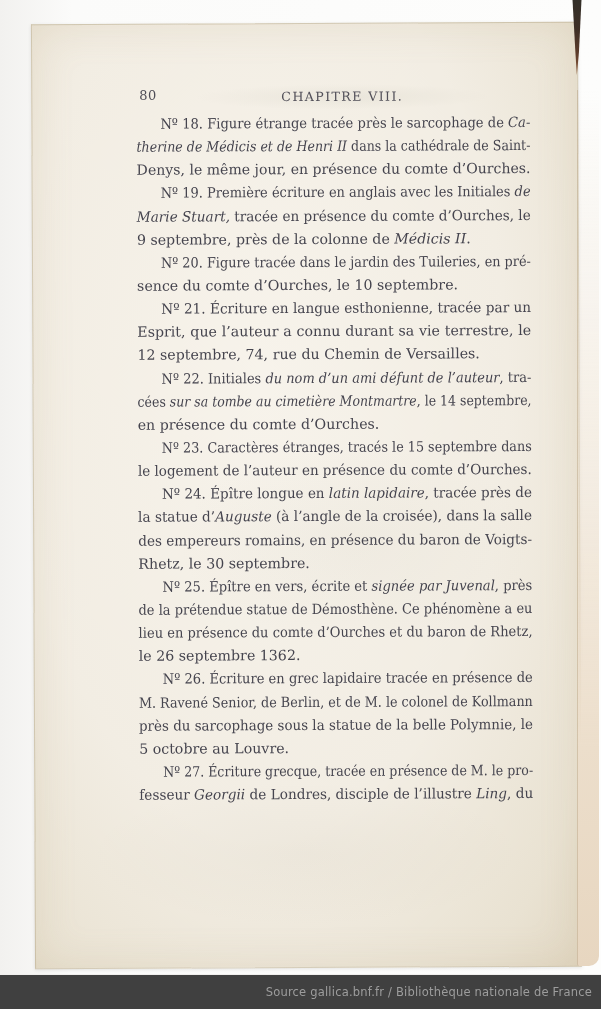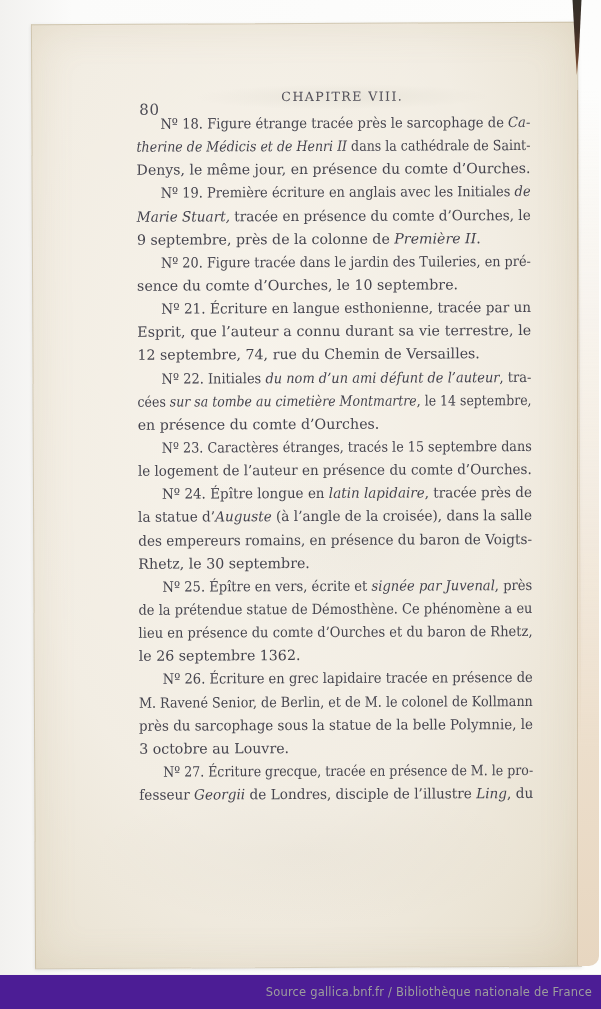--- a/index.html
+++ b/index.html
@@ -35,35 +35,35 @@
 
   
   .bookmark{
     position:absolute;left:569px;top:0;width:16px;height:75px;
     clip-path:polygon(22% 0, 78% 0, 62% 70%, 49% 100%, 40% 70%);
     background:linear-gradient(to bottom,#343029 0%, #3f2f26 40%, #5e3d2b 72%, #8a5738 100%);
   }
 
   
   .header{position:absolute;left:104px;top:62px;width:394px;height:22px;color:#4e4d56;}
-  .page-number{position:absolute;left:3px;top:14px;font-size:15px;letter-spacing:0.5px;}
+  .page-number{position:absolute;left:3px;top:1px;font-size:13px;letter-spacing:0.5px;}
   .running-title{position:absolute;left:0;top:3px;width:100%;text-align:center;text-indent:18px;
     font-size:12.6px;letter-spacing:1.4px;color:#514f58;}
 
   
   .text{position:absolute;left:104px;top:88px;width:394px;color:#45444e;}
   .paragraph{margin:0;padding:0;}
   .line{height:23.15px;line-height:23.15px;font-size:14.2px;white-space:nowrap;overflow:visible;}
   .ln{display:inline-block;white-space:nowrap;transform-origin:0 62%;}
   .first .ln{margin-left:24px;}
   .it{font-style:italic;}
 
   
   .footer{
-    position:absolute;left:0;bottom:0;width:601px;height:35px;background:#4c1d95;
+    position:absolute;left:0;bottom:0;width:601px;height:35px;background:#404040;
     display:flex;align-items:center;justify-content:flex-end;box-sizing:border-box;padding-right:9px;
     border-top:1px solid #f0efed;
   }
   .footer-text{font-family:"DejaVu Sans", sans-serif;font-size:11.5px;color:#9d9d9d;letter-spacing:0.2px;}
 </style>
 </head>
 <body>
 
 <div class="stage">
 
@@ -79,21 +79,21 @@
 
     <div class="text">
         <div class="paragraph">
           <div class="line first"><span class="ln" style="transform: scaleX(0.922757);"><span>Nº 18. Figure étrange tracée près le sarcophage de </span><span class="it">Ca-</span></span></div>
           <div class="line"><span class="ln" style="transform: scaleX(0.88882);"><span class="it">therine de Médicis et de Henri II</span><span> dans la cathédrale de Saint-</span></span></div>
           <div class="line lastline"><span class="ln" style="transform: scaleX(0.992552);"><span>Denys, le même jour, en présence du comte d’Ourches.</span></span></div>
         </div>
         <div class="paragraph">
           <div class="line first"><span class="ln" style="transform: scaleX(0.915763);"><span>Nº 19. Première écriture en anglais avec les Initiales </span><span class="it">de</span></span></div>
           <div class="line"><span class="ln" style="transform: scaleX(0.958302);"><span class="it">Marie Stuart,</span><span> tracée en présence du comte d’Ourches, le</span></span></div>
-          <div class="line lastline"><span class="ln"><span>9 septembre, près de la colonne de </span><span class="it">Première II</span><span>.</span></span></div>
+          <div class="line lastline"><span class="ln"><span>9 septembre, près de la colonne de </span><span class="it">Médicis II</span><span>.</span></span></div>
         </div>
         <div class="paragraph">
           <div class="line first"><span class="ln" style="transform: scaleX(0.905711);"><span>Nº 20. Figure tracée dans le jardin des Tuileries, en pré-</span></span></div>
           <div class="line lastline"><span class="ln"><span>sence du comte d’Ourches, le 10 septembre.</span></span></div>
         </div>
         <div class="paragraph">
           <div class="line first"><span class="ln" style="transform: scaleX(0.96271);"><span>Nº 21. Écriture en langue esthonienne, tracée par un</span></span></div>
           <div class="line"><span class="ln" style="word-spacing: 0.308634px;"><span>Esprit, que l’auteur a connu durant sa vie terrestre, le</span></span></div>
           <div class="line lastline"><span class="ln"><span>12 septembre, 74, rue du Chemin de Versailles.</span></span></div>
         </div>
@@ -115,21 +115,21 @@
         <div class="paragraph">
           <div class="line first"><span class="ln" style="transform: scaleX(0.923477);"><span>Nº 25. Épître en vers, écrite et </span><span class="it">signée par Juvenal</span><span>, près</span></span></div>
           <div class="line"><span class="ln" style="transform: scaleX(0.914843);"><span>de la prétendue statue de Démosthène. Ce phénomène a eu</span></span></div>
           <div class="line"><span class="ln" style="transform: scaleX(0.919245);"><span>lieu en présence du comte d’Ourches et du baron de Rhetz,</span></span></div>
           <div class="line lastline"><span class="ln"><span>le 26 septembre 1362.</span></span></div>
         </div>
         <div class="paragraph">
           <div class="line first"><span class="ln" style="transform: scaleX(0.921106);"><span>Nº 26. Écriture en grec lapidaire tracée en présence de</span></span></div>
           <div class="line"><span class="ln" style="transform: scaleX(0.898095);"><span>M. Ravené Senior, de Berlin, et de M. le colonel de Kollmann</span></span></div>
           <div class="line"><span class="ln" style="transform: scaleX(0.946006);"><span>près du sarcophage sous la statue de la belle Polymnie, le</span></span></div>
-          <div class="line lastline"><span class="ln"><span>3 octobre au Louvre.</span></span></div>
+          <div class="line lastline"><span class="ln"><span>5 octobre au Louvre.</span></span></div>
         </div>
         <div class="paragraph">
           <div class="line first"><span class="ln" style="transform: scaleX(0.887084);"><span>Nº 27. Écriture grecque, tracée en présence de M. le pro-</span></span></div>
           <div class="line"><span class="ln" style="transform: scaleX(0.960199);"><span>fesseur </span><span class="it">Georgii</span><span> de Londres, disciple de l’illustre </span><span class="it">Ling</span><span>, du</span></span></div>
         </div>
       </div>
   </div>
 
   <div class="fore-edge"></div>
   <div class="bookmark"></div>

